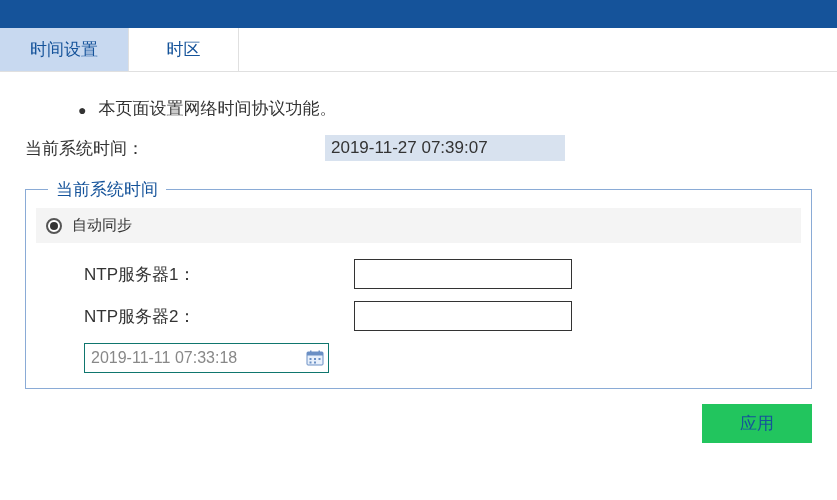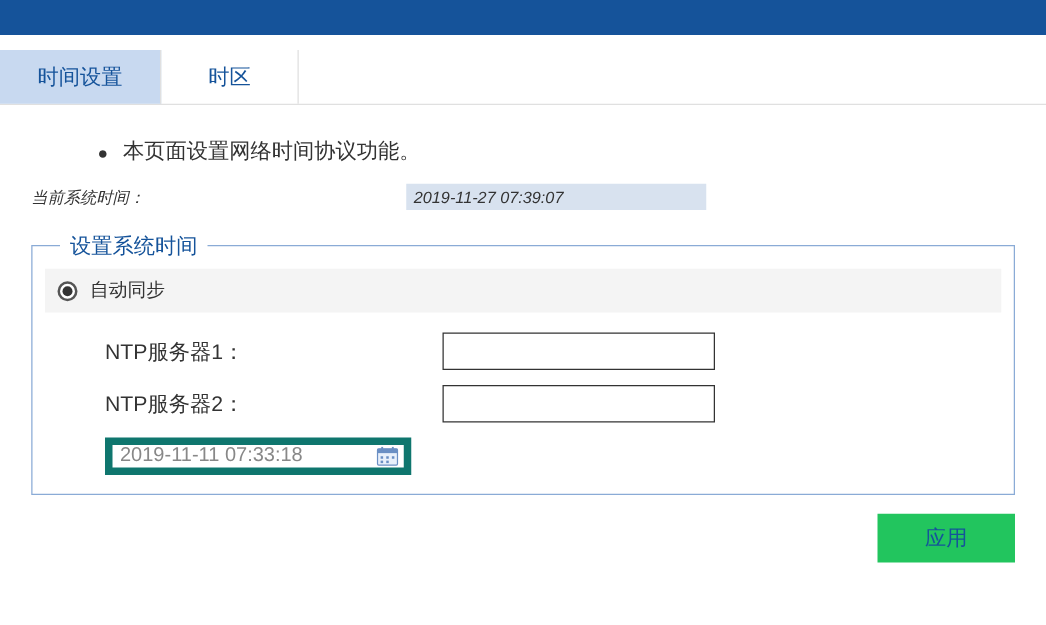--- a/index.html
+++ b/index.html
@@ -15,21 +15,20 @@
       width: 837px;
     }
     .top-banner {
       background: #15539a;
       height: 28px;
       width: 100%;
     }
     .tab-bar {
       display: flex;
       border-bottom: 1px solid #e0e0e0;
-      margin-top: 12px;
     }
     .tab {
       padding: 10px 30px;
       font-size: 17px;
       color: #15539a;
       cursor: pointer;
       border-right: 1px solid #e0e0e0;
       min-width: 110px;
       text-align: center;
     }
@@ -47,22 +46,21 @@
     .bullet {
       display: inline-block;
       margin-right: 12px;
       font-size: 14px;
       vertical-align: middle;
     }
     .current-time-row {
       display: flex;
       align-items: center;
       padding: 0 0 18px 5px;
-      font-size: 13px;
-      font-style: italic;
+      font-size: 17px;
     }
     .current-time-label {
       width: 300px;
     }
     .current-time-value {
       background: #d8e2ef;
       padding: 3px 30px 3px 6px;
       min-width: 240px;
       display: inline-block;
     }
@@ -126,21 +124,21 @@
       padding: 0 6px;
       font-size: 15px;
       background: #fff;
     }
     .manual-date-row {
       padding: 6px 0 0 48px;
     }
     .date-input-wrap {
       display: inline-flex;
       align-items: center;
-      border: 6px solid #0f766e;
+      border: 1px solid #0f766e;
       width: 245px;
       height: 30px;
       padding: 0 4px 0 6px;
       justify-content: space-between;
       background: #fff;
     }
     .date-input-text {
       color: #888;
       font-size: 16px;
     }
@@ -184,21 +182,21 @@
   <div class="desc-row">
     <span class="bullet">●</span><span>本页面设置网络时间协议功能。</span>
   </div>
 
   <div class="current-time-row">
     <span class="current-time-label">当前系统时间：</span>
     <span class="current-time-value">2019-11-27 07:39:07</span>
   </div>
 
   <div class="fieldset-wrap">
-    <div class="legend">设置系统时间</div>
+    <div class="legend">当前系统时间</div>
 
     <div class="option-row">
       <span class="radio checked"></span>
       <span>自动同步</span>
     </div>
 
     <div class="field-row">
       <span class="field-label">NTP服务器1：</span>
       <input type="text" class="text-input" value="" style="">
     </div>

